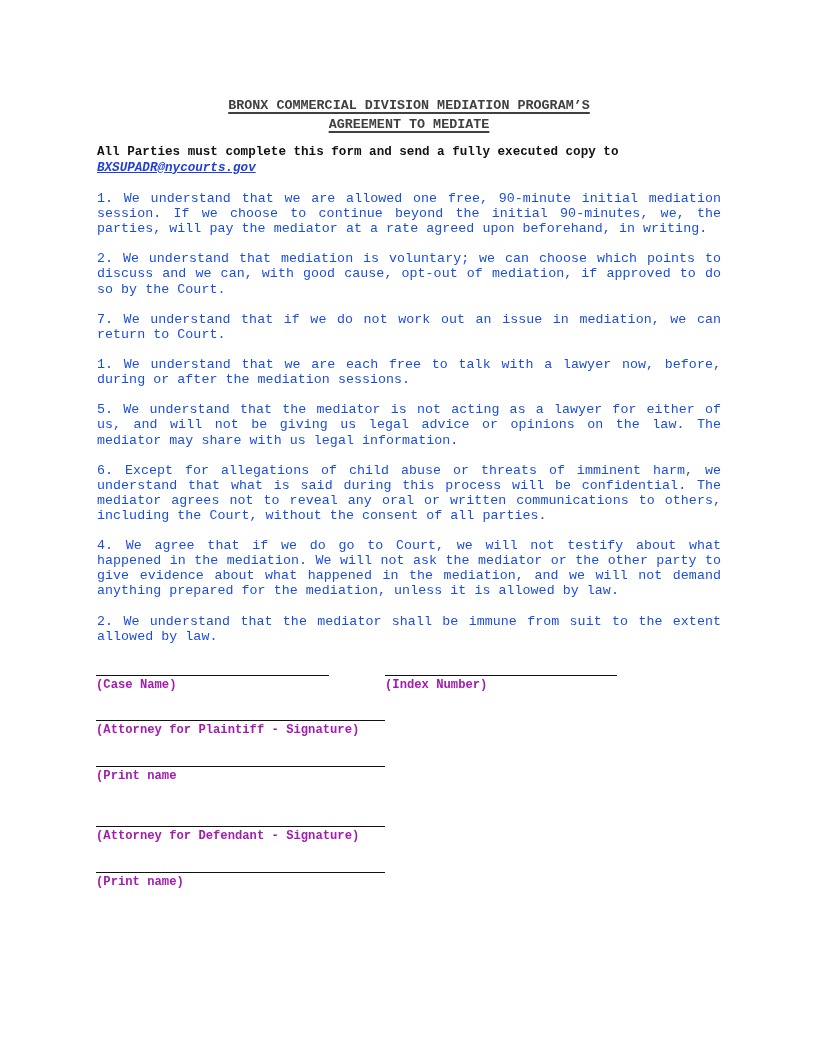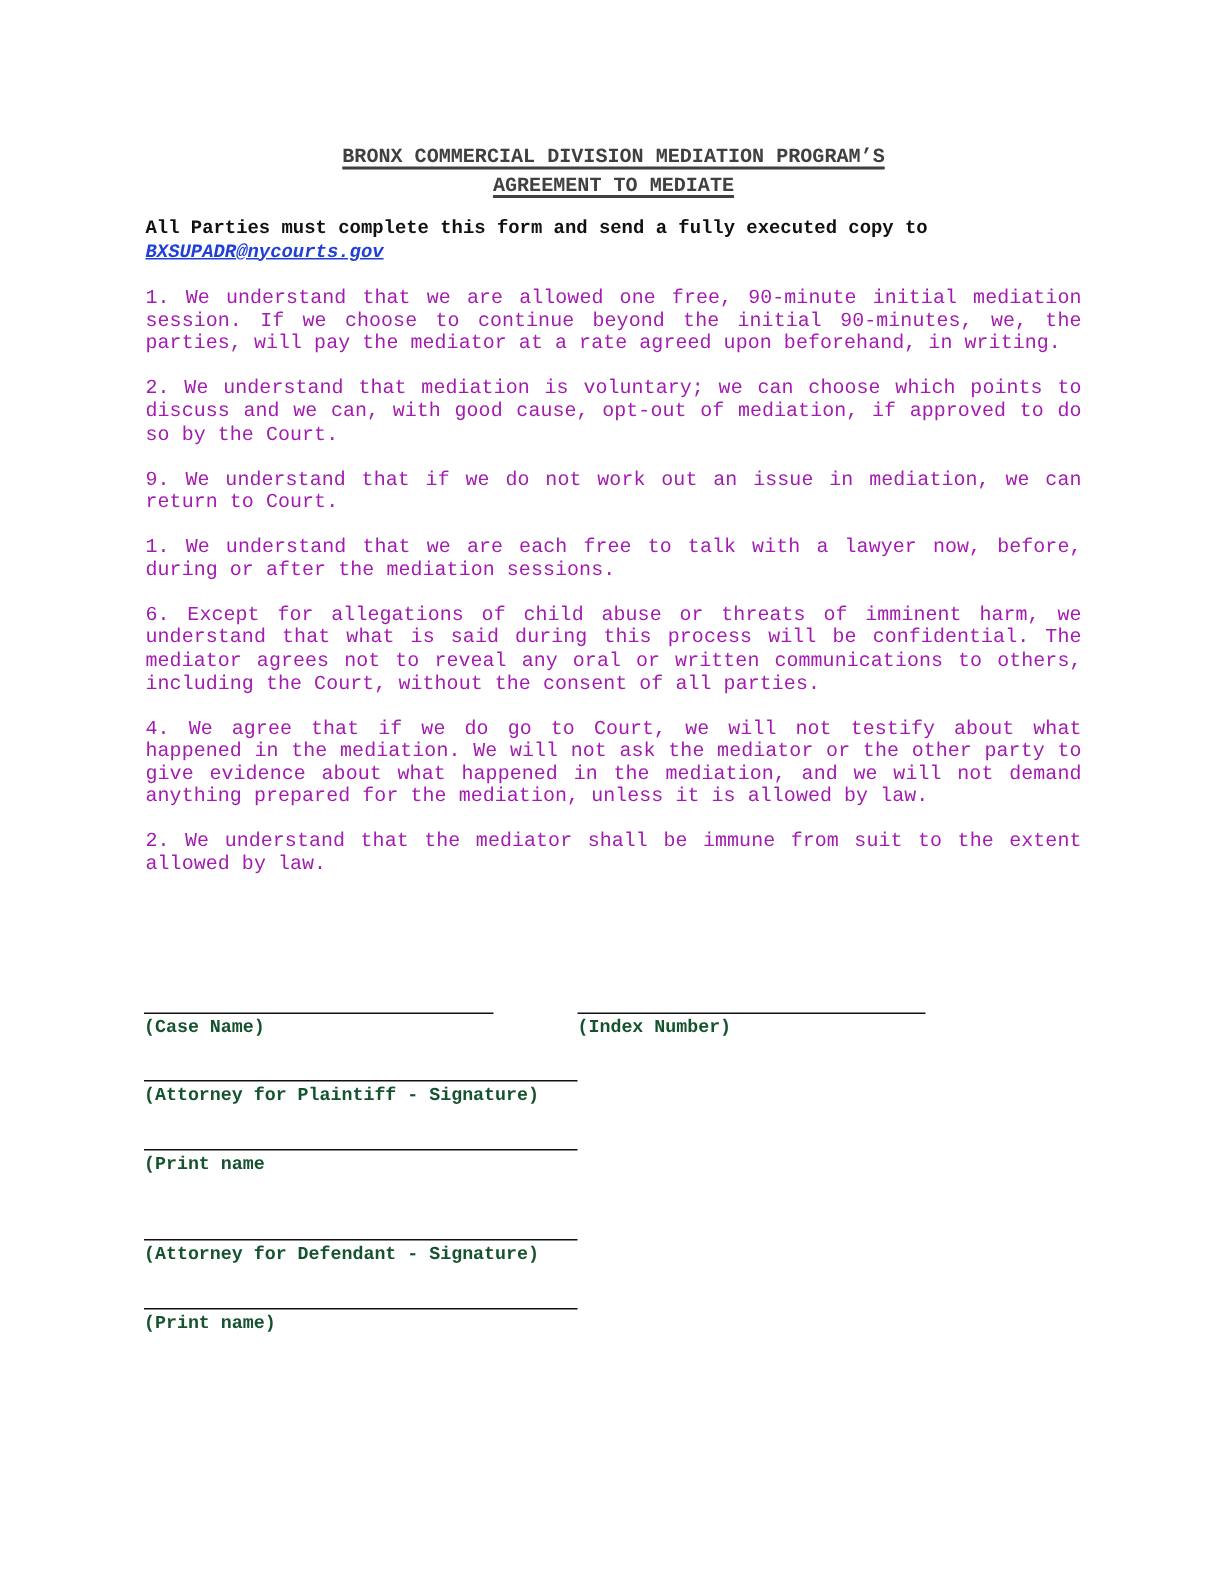--- a/index.html
+++ b/index.html
@@ -47,21 +47,21 @@
       font-style: italic;
     }
     .clauses {
       margin-top: 15px;
     }
     .clause {
       font-size: 13.3px;
       line-height: 15.1px;
       text-align: justify;
       text-align-last: left;
-      color: #a21caf;
+      color: #1d4ed8;
       margin: 0 0 15.1px 0;
       letter-spacing: 0.05px;
     }
     .sig-area {
       position: absolute;
       left: 96px;
       top: 675px;
       width: 560px;
       height: 240px;
     }
@@ -70,43 +70,44 @@
     }
     .sig-line {
       border-top: 1.6px solid #111;
       height: 0;
     }
     .sig-label {
       font-weight: bold;
       font-size: 12.2px;
       line-height: 14px;
       margin-top: 2px;
-      color: #14532d;
+      color: #a21caf;
       white-space: nowrap;
     }
   </style>
 </head>
 <body>
 
 <div class="page">
   <div class="title">
     <span>BRONX COMMERCIAL DIVISION MEDIATION PROGRAM’S</span><br>
     <span>AGREEMENT TO MEDIATE</span>
   </div>
 
   <div class="instructions">
     <span>All Parties must complete this form and send a fully executed copy to</span><br>
     <a href="mailto:BXSUPADR@nycourts.gov">BXSUPADR@nycourts.gov</a>
   </div>
 
   <div class="clauses">
     <p class="clause">1. We understand that we are allowed one free, 90-minute initial mediation session.  If we choose to continue beyond the initial 90-minutes, we, the parties, will pay the mediator at a rate agreed upon beforehand, in writing.</p>
     <p class="clause">2. We understand that mediation is voluntary; we can choose which points to discuss and we can, with good cause, opt-out of mediation, if approved to do so by the Court.</p>
-    <p class="clause">9. We understand that if we do not work out an issue in mediation, we can return to Court.</p>
+    <p class="clause">7. We understand that if we do not work out an issue in mediation, we can return to Court.</p>
     <p class="clause">1. We understand that we are each free to talk with a lawyer now, before, during or after the mediation sessions.</p>
+    <p class="clause">5. We understand that the mediator is not acting as a lawyer for either of us, and will not be giving us legal advice or opinions on the law.  The mediator may share with us legal information.</p>
     <p class="clause">6. Except for allegations of child abuse or threats of imminent harm, we understand that what is said during this process will be confidential.  The mediator agrees not to reveal any oral or written communications to others, including the Court, without the consent of all parties.</p>
     <p class="clause">4. We agree that if we do go to Court, we will not testify about what happened in the mediation.  We will not ask the mediator or the other party to give evidence about what happened in the mediation, and we will not demand anything prepared for the mediation, unless it is allowed by law.</p>
     <p class="clause">2. We understand that the mediator shall be immune from suit to the extent allowed by law.</p>
   </div>
 </div>
 
 <div class="sig-area">
   <div class="sig-block" style="left:0; top:0; width:233px;">
     <div class="sig-line"></div>
     <div class="sig-label">(Case Name)</div>

